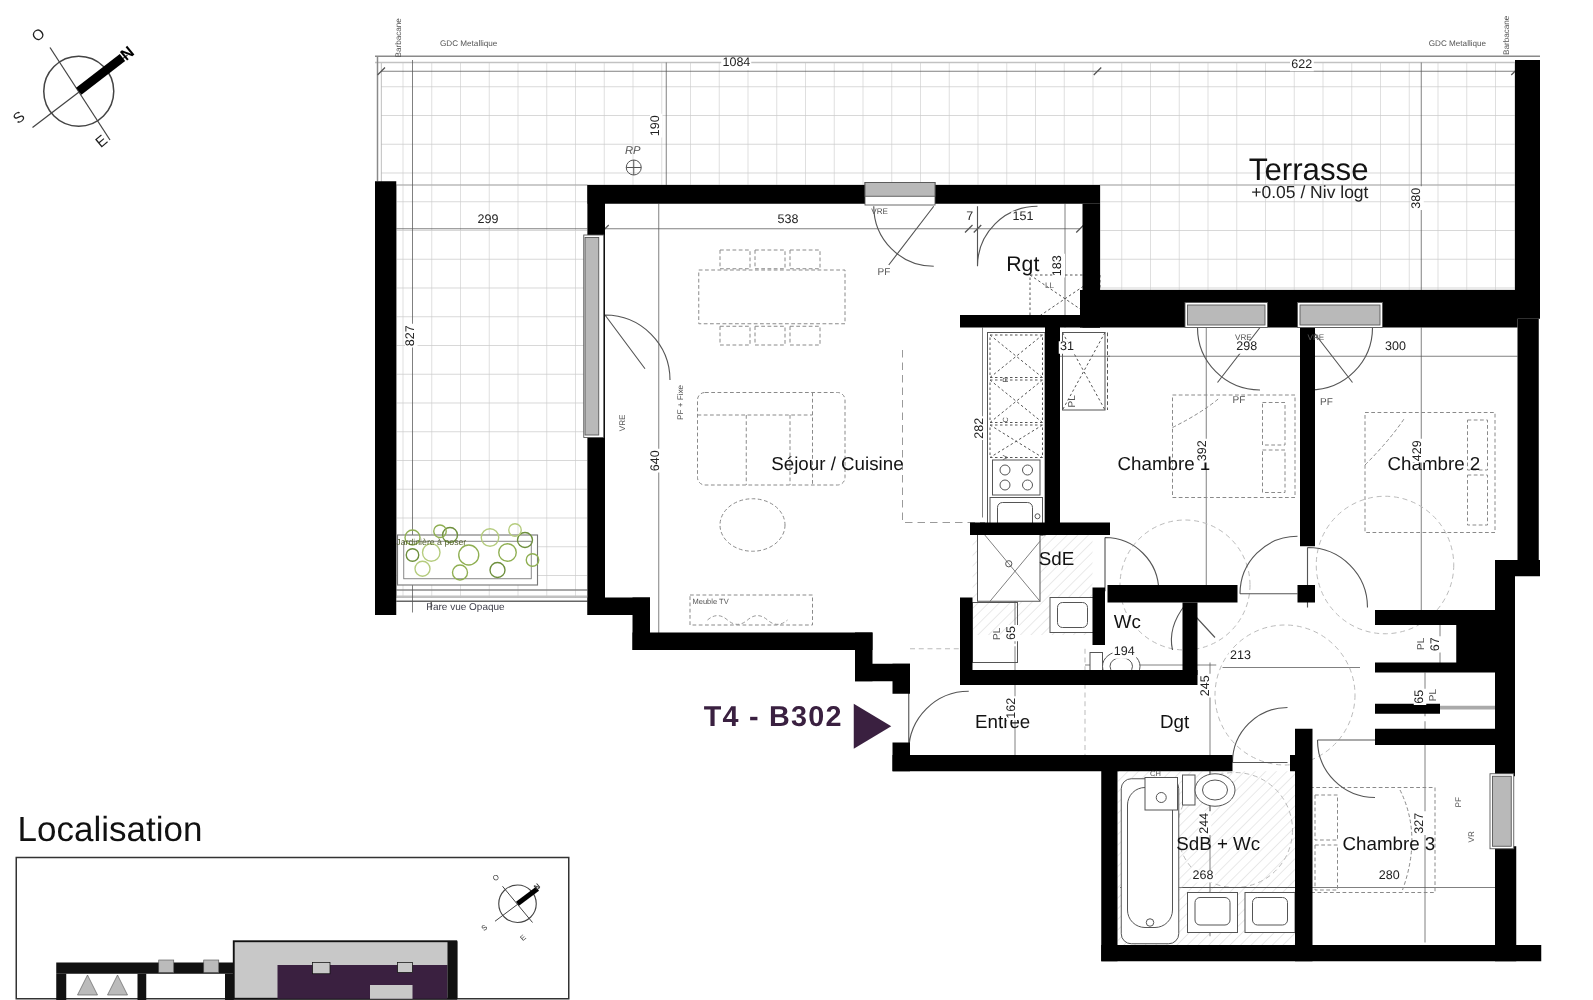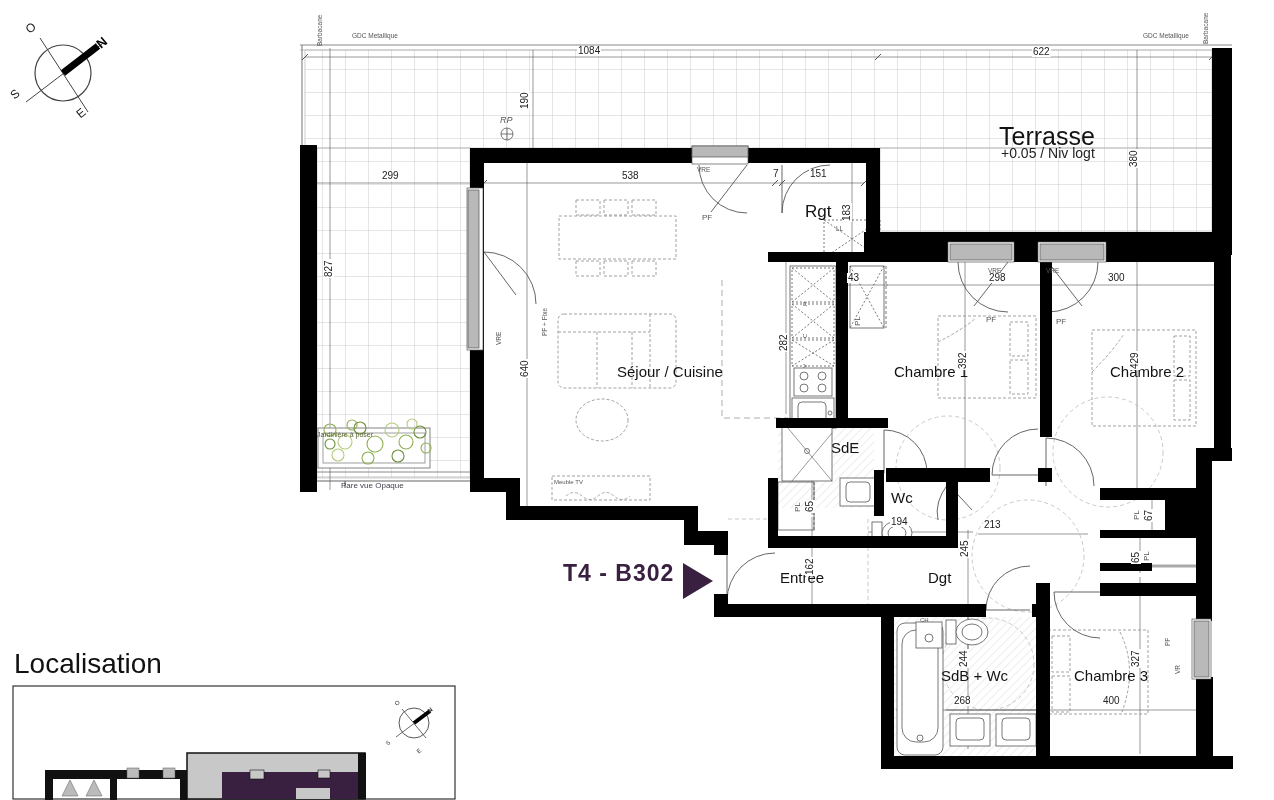--- a/index.html
+++ b/index.html
@@ -347,27 +347,27 @@
 <span class="lbl rm" style="left:1074px;top:668px">Chambre 3</span>
 
 <span class="lbl t4" style="left:563px;top:562px">T4 - B302</span>
 
 <span class="lbl dm" style="left:577px;top:46px">1084</span>
 <span class="lbl dm" style="left:1032px;top:47px">622</span>
 <span class="lbl dm" style="left:381px;top:171px">299</span>
 <span class="lbl dm" style="left:621px;top:171px">538</span>
 <span class="lbl dm" style="left:772px;top:169px">7</span>
 <span class="lbl dm" style="left:809px;top:169px">151</span>
-<span class="lbl dm" style="left:847px;top:273px">43</span>
+<span class="lbl dm" style="left:847px;top:273px">31</span>
 <span class="lbl dm" style="left:988px;top:273px">298</span>
 <span class="lbl dm" style="left:1107px;top:273px">300</span>
 <span class="lbl dm" style="left:890px;top:517px">194</span>
 <span class="lbl dm" style="left:983px;top:520px">213</span>
 <span class="lbl dm" style="left:953px;top:696px">268</span>
-<span class="lbl dm" style="left:1102px;top:696px">400</span>
+<span class="lbl dm" style="left:1102px;top:696px">280</span>
 
 <span class="lbl dmv" style="left:520px;top:110px">190</span>
 <span class="lbl dmv" style="left:324px;top:278px">827</span>
 <span class="lbl dmv" style="left:842px;top:222px">183</span>
 <span class="lbl dmv" style="left:1129px;top:168px">380</span>
 <span class="lbl dmv" style="left:779px;top:352px">282</span>
 <span class="lbl dmv" style="left:520px;top:378px">640</span>
 <span class="lbl dmv" style="left:958px;top:370px">392</span>
 <span class="lbl dmv" style="left:1130px;top:370px">429</span>
 <span class="lbl dmv" style="left:805px;top:513px">65</span>

